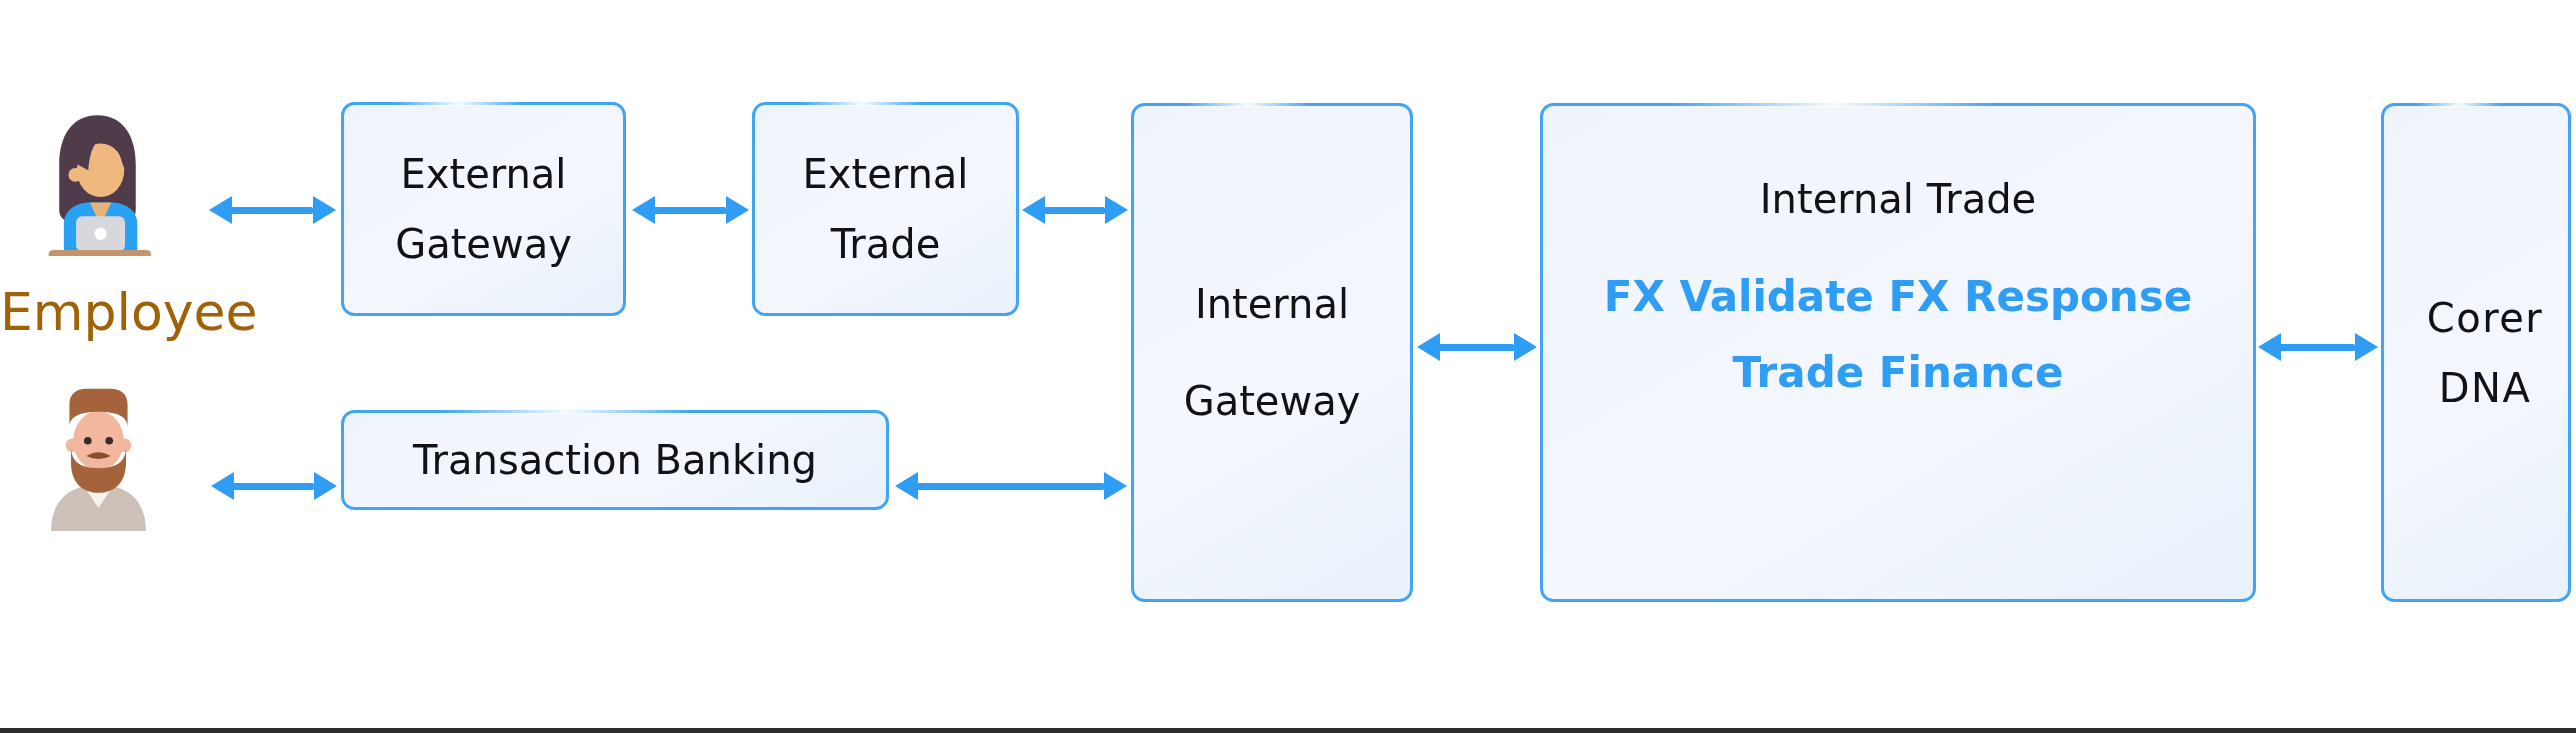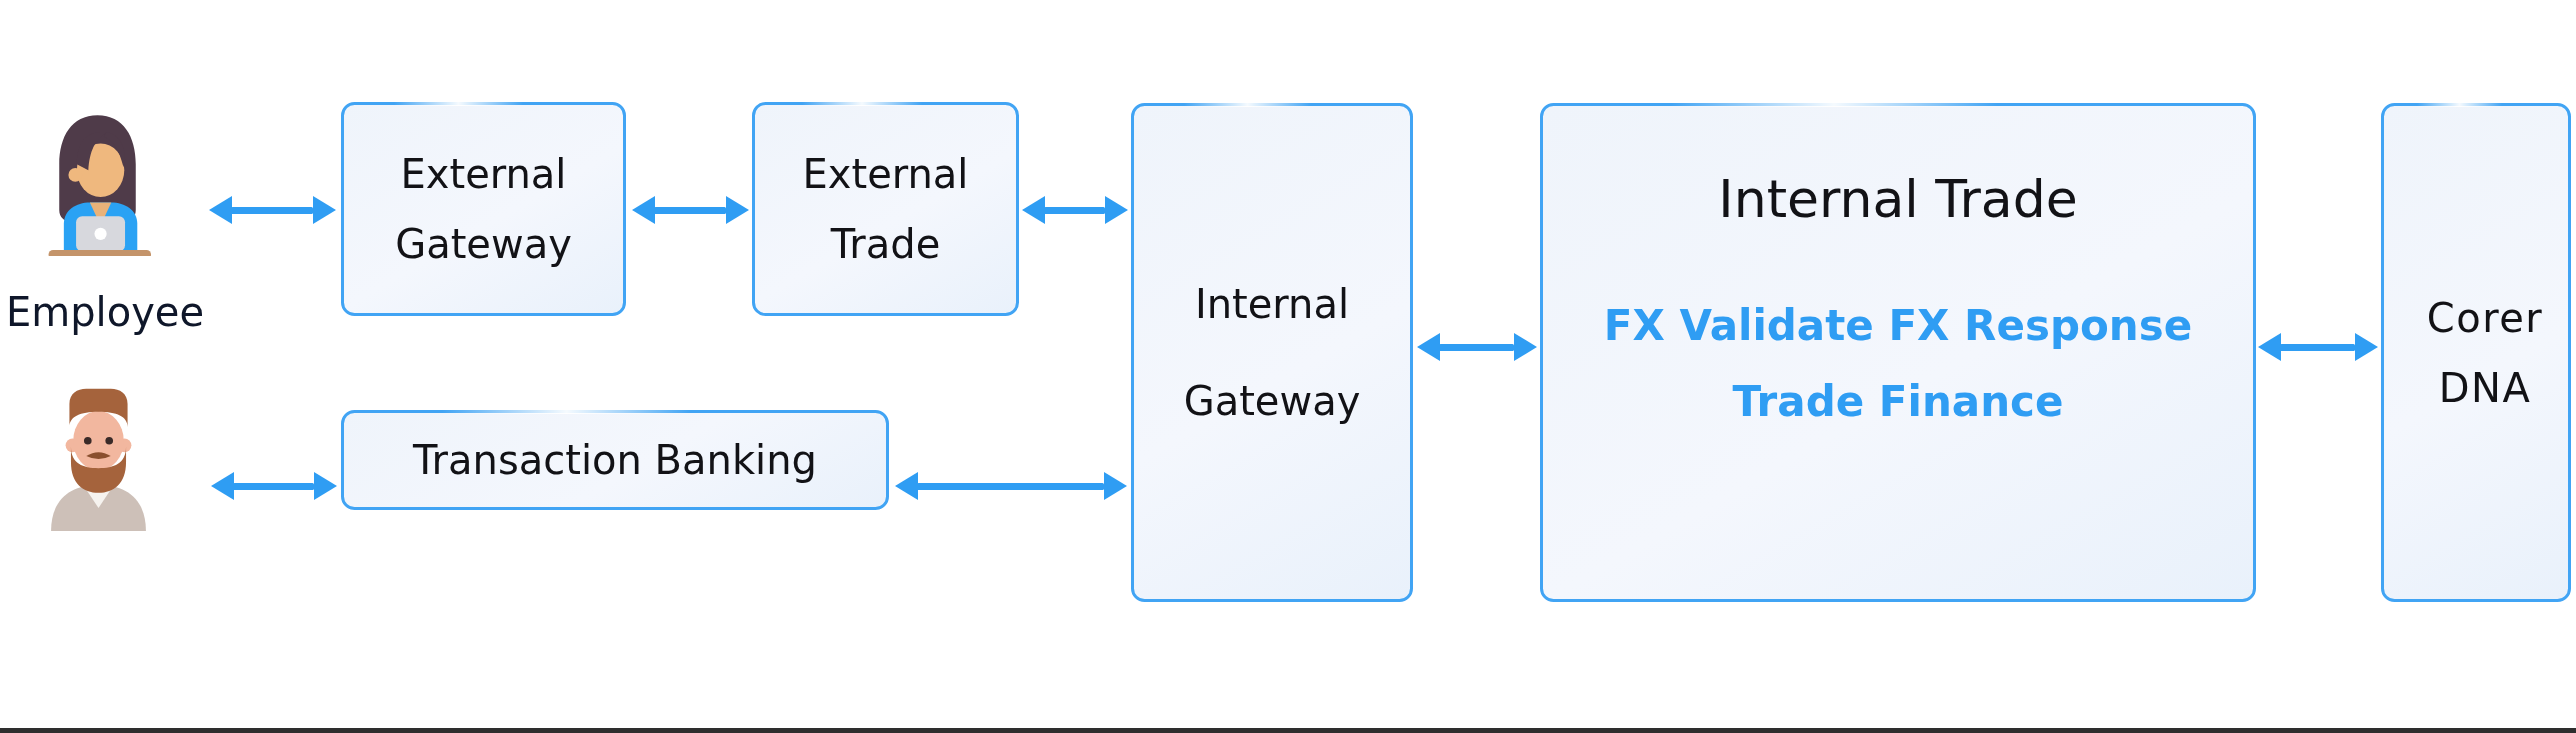--- a/index.html
+++ b/index.html
@@ -27,42 +27,42 @@
     content:"";
     position:absolute; top:-3px; left:18%; width:46%; height:3.7px;
     background:linear-gradient(90deg,rgba(255,255,255,0),rgba(255,255,255,.95) 50%,rgba(255,255,255,0));
     pointer-events:none;
   }
   .node .ln { line-height:70px; }
   .corer .ln { letter-spacing:1.5px; }
 
   
   .panel { justify-content:flex-start; }
-  .panel-title { margin-top:69px; line-height:49px; font-size:52px; font-weight:500; color:#121216; }
+  .panel-title { margin-top:69px; line-height:49px; font-size:40px; font-weight:500; color:#121216; }
   .panel-item  { margin-top:27px; line-height:49px; font-size:42px; font-weight:600; color:#2f9df3; }
-  .panel-item.first { margin-top:77px; }
+  .panel-item.first { margin-top:48px; }
 
   
   .arrow {
     position:absolute; height:6.7px; background:#2f9df3; border-radius:1.5px;
   }
   .arrow::before,.arrow::after {
     content:""; position:absolute; top:50%; transform:translateY(-50%);
     width:0; height:0;
     border-top:14.2px solid transparent; border-bottom:14.2px solid transparent;
   }
   .arrow::before { left:-22.5px;  border-right:23px solid #2f9df3; }
   .arrow::after  { right:-22.5px; border-left:23px solid #2f9df3; }
 
   
   .actor-icon { position:absolute; }
   .actor-label {
     position:absolute; width:210px;
-    font-size:40px; font-weight:500; color:#0f172a;
-    text-align:center; line-height:45px;
+    font-size:52px; font-weight:500; color:#a16207;
+    line-height:45px;
   }
 
   
   .bottom-bar {
     position:absolute; left:0; bottom:0; width:100%; height:6px;
     background:#2e2e2e;
   }
 </style>
 </head>
 <body>

